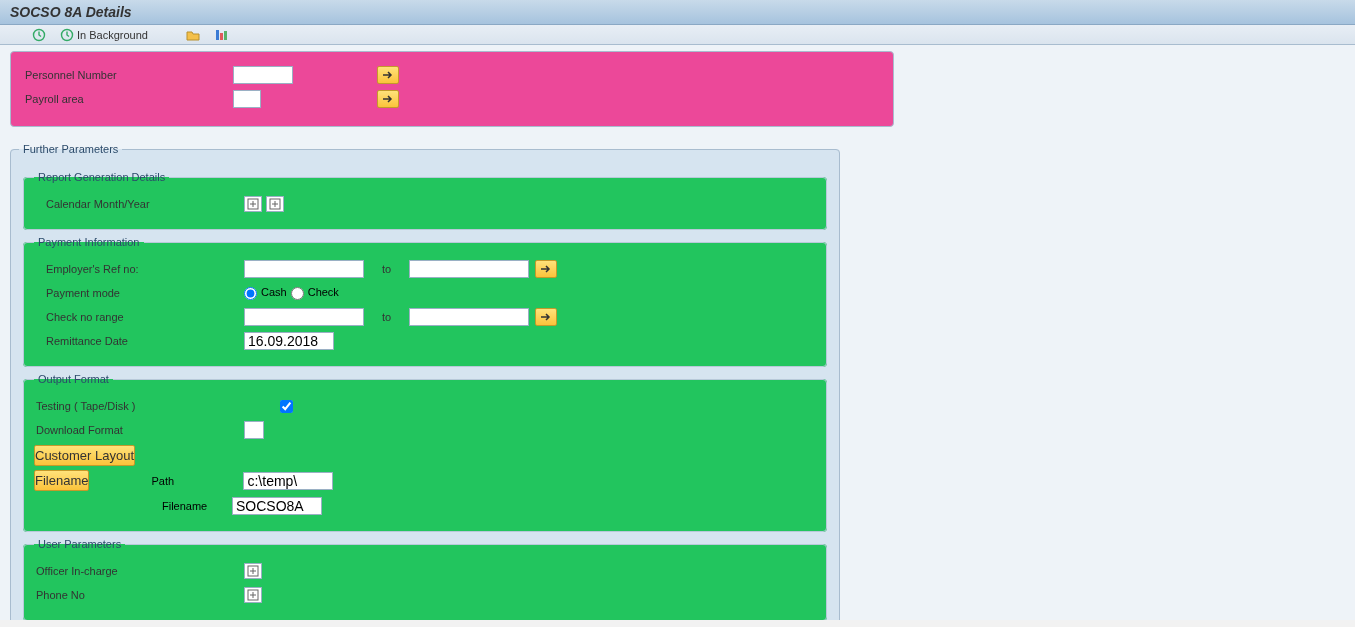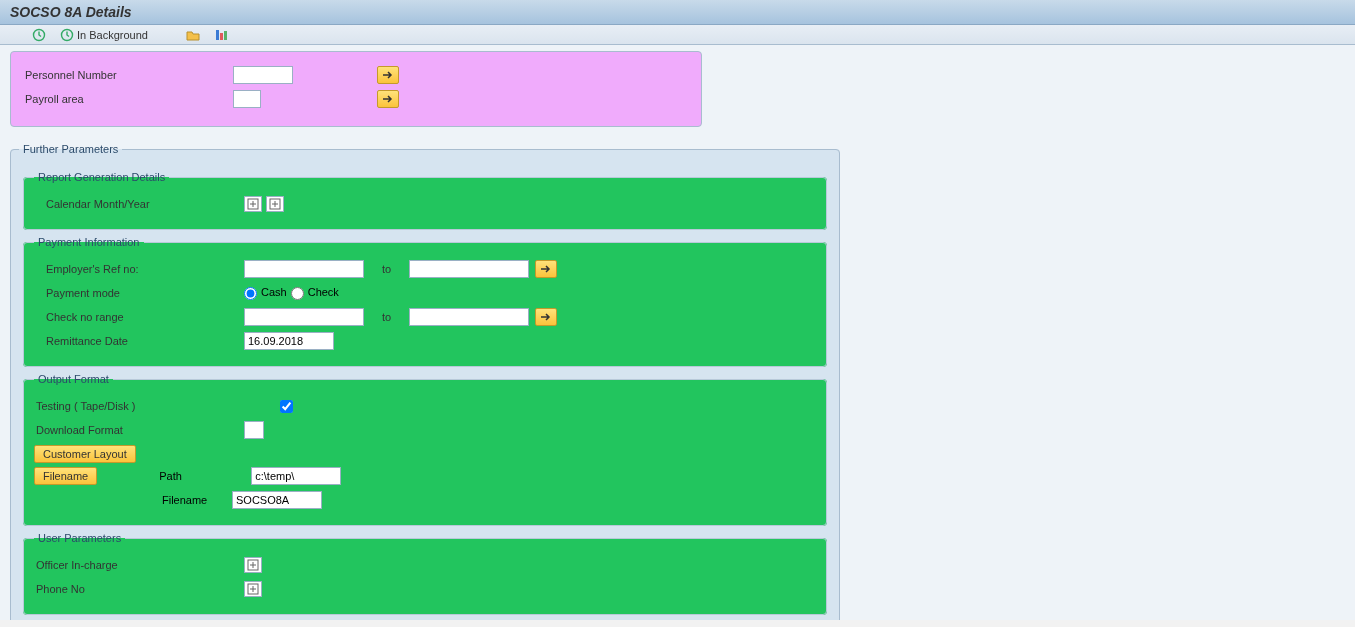--- a/index.html
+++ b/index.html
@@ -40,26 +40,26 @@
   }
   .tb-label { color: #333; }
   .content {
     background: #eef3f8;
     height: calc(100% - 52px);
     overflow-y: scroll;
     padding: 6px 10px 20px 10px;
     position: relative;
   }
   .open-group {
-    background: #f0abfc;
+    background: #ec4899;
     border: 1px solid #a8bccf;
     border-radius: 4px;
     padding: 10px 12px 14px 12px;
     margin-bottom: 16px;
-    width: 692px;
+    width: 884px;
   }
   fieldset.group {
     background: #d6e4f0;
     border: 1px solid #a8bccf;
     border-radius: 4px;
     padding: 10px 12px 14px 12px;
     margin-bottom: 8px;
     width: 830px;
   }
   fieldset.group > legend {
@@ -91,21 +91,21 @@
     width: 210px;
     color: #333;
     padding-left: 2px;
   }
   .lbl.indent { padding-left: 12px; }
   input[type=text].sap {
     border: 1px solid #9ab0c4;
     background: #fff;
     height: 18px;
     padding: 1px 3px;
-    font-size: 11px;
+    font-size: 14px;
   }
   .w60 { width: 60px; }
   .w28 { width: 28px; }
   .w120 { width: 120px; }
   .w90 { width: 90px; }
   .to-lbl {
     margin: 0 18px 0 18px;
     color: #333;
   }
   .mv-btn {
@@ -118,23 +118,23 @@
     align-items: center;
     justify-content: center;
     cursor: pointer;
     margin-left: 6px;
   }
   .mv-btn svg { width: 12px; height: 10px; }
   .chip-btn {
     background: linear-gradient(to bottom, #ffe27a 0%, #fbc33b 100%);
     border: 1px solid #c49a2a;
     border-radius: 2px;
-    padding: 2px 8px;
+    padding: 2px 0;
     cursor: pointer;
-    font-size: 11px;
+    font-size: 13px;
     color: #333;
     display: inline-block;
   }
   .chip-row { display: flex; align-items: center; gap: 22px; margin: 4px 0; }
   input[type=radio], input[type=checkbox] {
     margin-right: 4px;
     vertical-align: middle;
   }
   .radio-group { display: flex; gap: 4px; align-items: center; }
   .checkbox-field {

